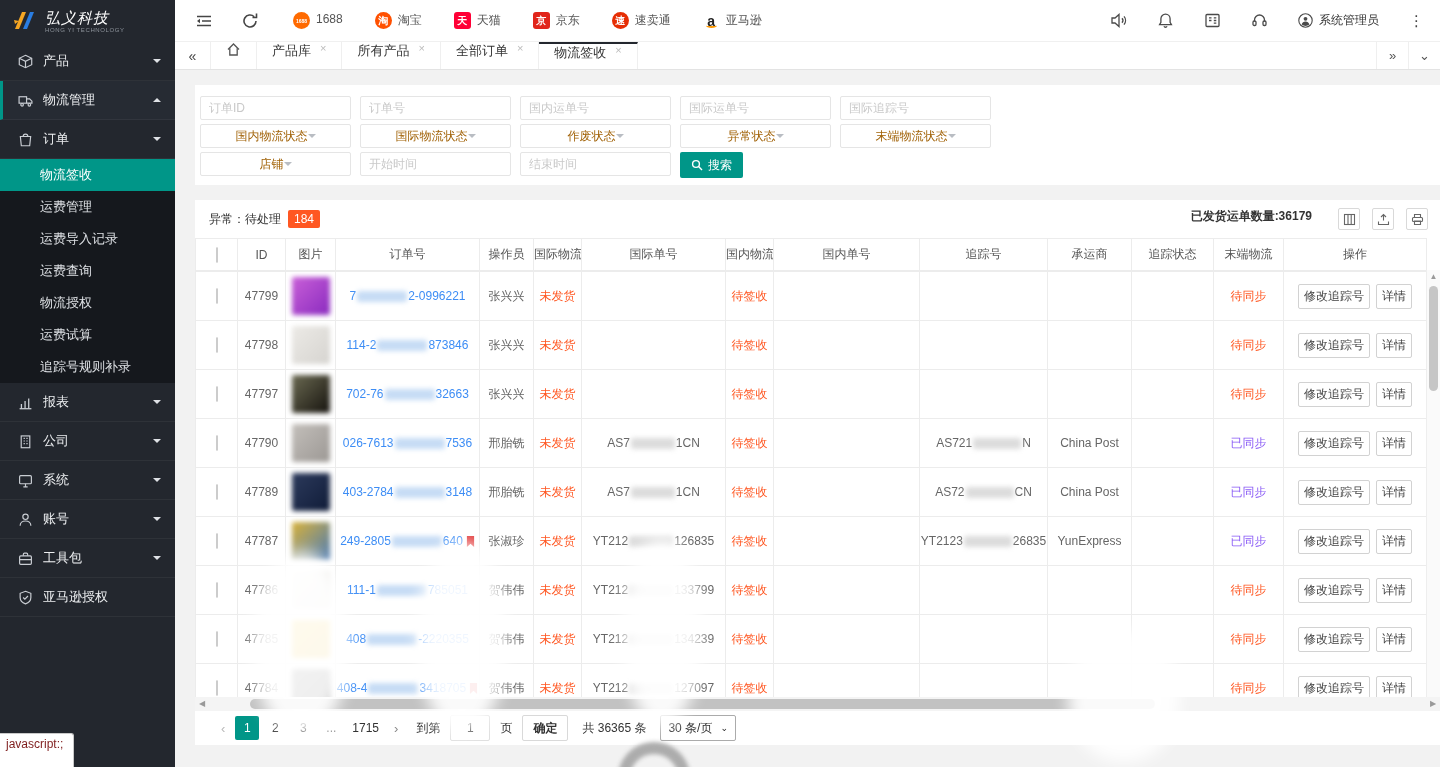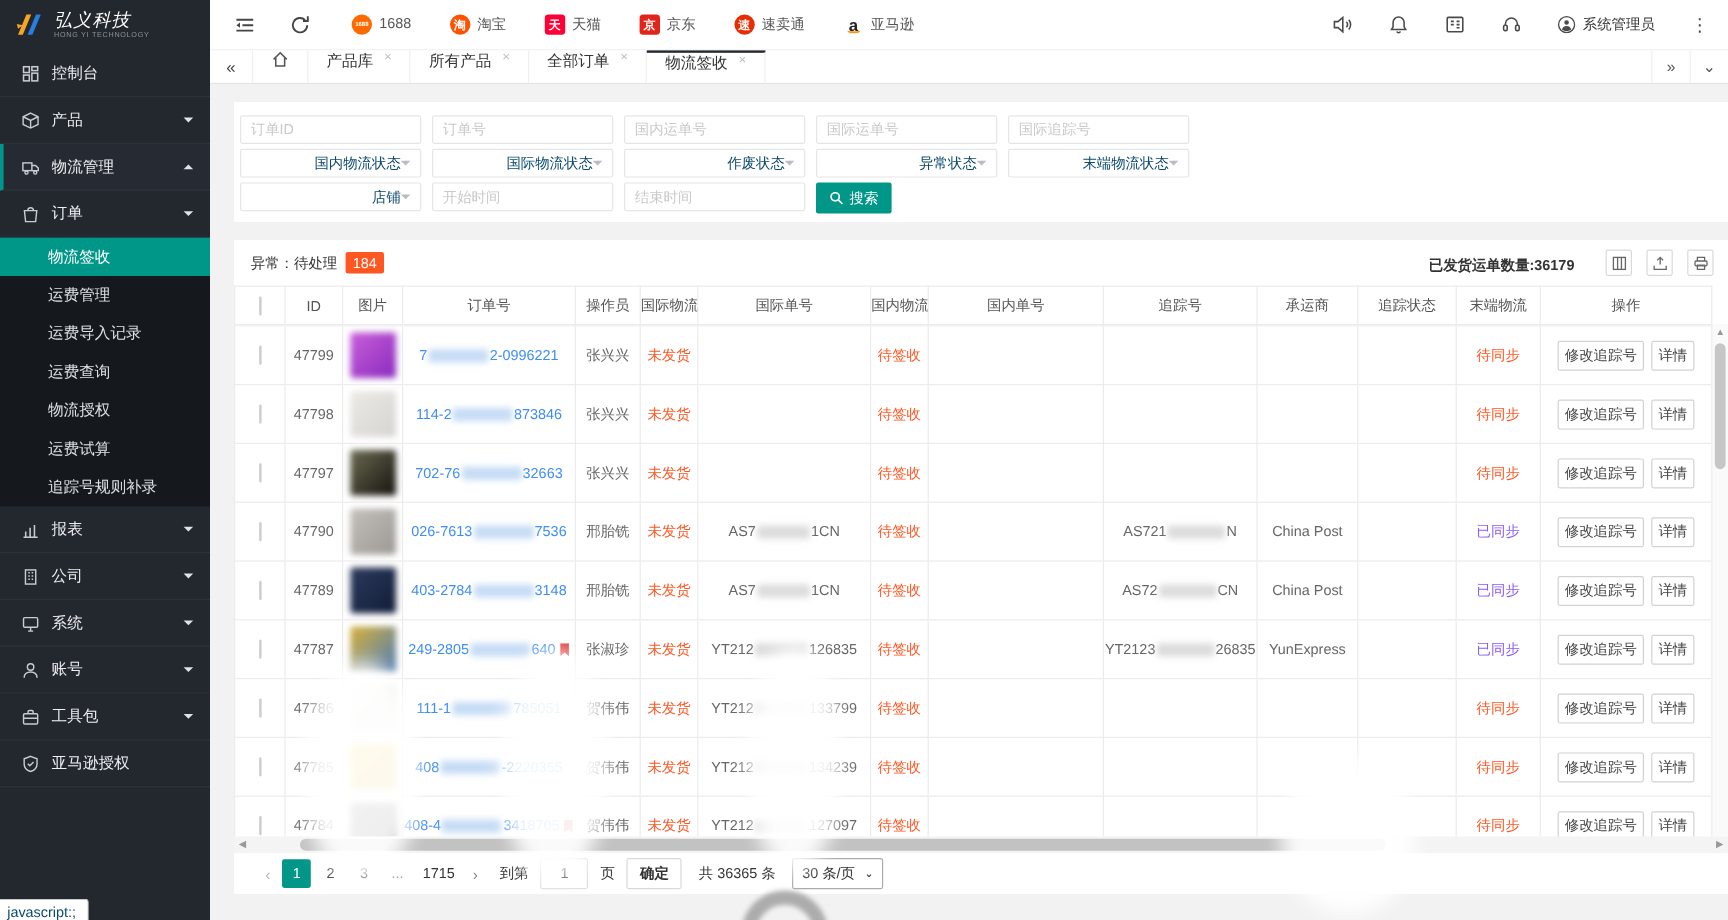--- a/index.html
+++ b/index.html
@@ -46,29 +46,29 @@
 .tab.home .icon{width:15px;height:15px;color:#555}
 .tab-controls{margin-left:auto;display:flex}
 .tc{width:32px;border-left:1px solid #efefef;display:flex;align-items:center;justify-content:center;color:#555;font-size:13px;cursor:pointer}
 
 .main{position:absolute;left:175px;top:70px;right:0;bottom:0;overflow:hidden;background:#f2f2f2}
 .panel{background:#fff;margin-left:20px;width:1245px}
 .search-panel{margin-top:15px;height:100px;padding:11px 0 0 5px}
 .f-row{display:flex;gap:9px;margin-bottom:4px}
 .inp,.sel{width:151px;height:24px;border:1px solid #e5e5e5;border-radius:2px;font-size:12px;color:#14532d;padding:0 8px;background:#fff;outline:none}
 .inp::placeholder{color:#c9c9c9}
-.sel{display:flex;align-items:center;justify-content:flex-end;color:#0c4a6e;cursor:pointer}
+.sel{display:flex;align-items:center;justify-content:center;color:#a16207;cursor:pointer}
 .caret{width:0;height:0;border:4px solid transparent;border-top-color:#b9bdc3;margin-top:4px}
 .btn-search{height:26px;background:#009688;color:#fff;border:none;border-radius:2px;font-size:12px;display:flex;align-items:center;gap:5px;padding:0 11px;cursor:pointer}
 .btn-search .icon{width:12px;height:12px;color:#fff}
 
 .table-panel{margin-top:15px;height:545px;position:relative}
 .t-toolbar{height:38px;display:flex;align-items:center;padding:0 12px 0 14px;font-size:12px;color:#333}
 .badge{background:#ff5722;color:#fff;border-radius:2px;padding:2px 6px;margin-left:7px;font-size:12px}
-.t-tools{margin-left:auto;display:flex;align-items:flex-end;gap:12px}
+.t-tools{margin-left:auto;display:flex;align-items:flex-start;gap:12px}
 .shipped{font-weight:bold;margin-right:14px;color:#333}
 .tool-btn{width:22px;height:22px;border:1px solid #d9d9d9;border-radius:2px;display:flex;align-items:center;justify-content:center;color:#666;background:#fff;cursor:pointer}
 .tool-btn .icon{width:13px;height:13px}
 table{border-collapse:collapse;table-layout:fixed;width:1231px;font-size:12px;color:#666}
 td{border:1px solid #ececec;text-align:center;vertical-align:middle;overflow:hidden;white-space:nowrap}
 .thead td{height:32px;color:#555;background:#fff}
 .tbody-wrap{height:427px;overflow:hidden;position:relative}
 .trow td{height:49px}
 .cb{width:14px;height:14px;border:1px solid #ccc;border-radius:2px;margin:0 auto;background:#fff;cursor:pointer}
 .pimg{width:38px;height:38px;margin:0 auto;border-radius:2px;filter:blur(2.5px)}
@@ -97,51 +97,40 @@
 .total{margin-left:2px}
 .per-page{height:26px;border:1px solid #ababab;border-radius:2px;display:flex;align-items:center;gap:8px;padding:0 7px;margin-left:10px;cursor:pointer;background:#fff}
 .pp-caret{font-size:9px;color:#222}
 
 .blob{position:absolute;pointer-events:none;z-index:4;filter:blur(8px);background:rgba(255,255,255,.92);border-radius:48%}
 #blob1{left:78px;top:482px;width:96px;height:182px}
 #blob2{left:243px;top:472px;width:88px;height:190px}
 #blob3{left:448px;top:468px;width:78px;height:188px}
 #blob4{left:893px;top:560px;width:112px;height:132px}
 .arc{position:absolute;left:443px;top:672px;width:72px;height:72px;border-radius:50%;border:12px solid #acacac;filter:blur(2px);z-index:4;pointer-events:none}
-.js-tip{position:fixed;left:0;bottom:0;background:#fff;border:1px solid #c9c9c9;border-left:none;border-bottom:none;border-top-right-radius:3px;padding:3px 10px 0 6px;font-size:12px;color:#0c4a6e;z-index:9}
+.js-tip{position:fixed;left:0;bottom:0;background:#fff;border:1px solid #c9c9c9;border-left:none;border-bottom:none;border-top-right-radius:3px;padding:3px 10px 16px 6px;font-size:12px;color:#7f1d1d;z-index:9}
 </style>
 </head>
 <body>
 
 <aside class="sidebar">
   <div class="logo">
     <span class="icon logo-mark">
       <svg viewBox="0 0 26 26">
           <path d="M3 21 L10 4 L14 4 L7 21 Z" fill="#f5a623"></path>
           <path d="M11 21 L18 4 L22 4 L15 21 Z" fill="#2a7de1"></path>
           <path d="M2 12 l5 1 -4 3 z" fill="#f5a623"></path>
         </svg>
     </span>
     <div>
       <div class="logo-title">弘义科技</div>
       <div class="logo-sub">HONG YI TECHNOLOGY</div>
     </div>
   </div>
   <nav id="menu">
-      <div class="mi">
-        <span class="icon">
-          <svg viewBox="0 0 14 14" fill="none" stroke="currentColor" stroke-width="1.2">
-            <rect x="1.5" y="1.5" width="4.5" height="4.5"></rect>
-            <rect x="8" y="1.5" width="4.5" height="3"></rect>
-            <rect x="1.5" y="8" width="4.5" height="4.5"></rect>
-            <rect x="8" y="6.5" width="4.5" height="6"></rect>
-          </svg>
-        </span>
-        <span class="mi-label">控制台</span>
-      </div>
       <div class="mi">
         <span class="icon">
           <svg viewBox="0 0 14 14" fill="none" stroke="currentColor" stroke-width="1.1">
             <path d="M7 1.2 12.8 4v6L7 12.8 1.2 10V4z"></path>
             <path d="M1.2 4 7 6.8 12.8 4M7 6.8v6"></path>
           </svg>
         </span>
         <span class="mi-label">产品</span>
         <i class="tri down"></i>
       </div>

